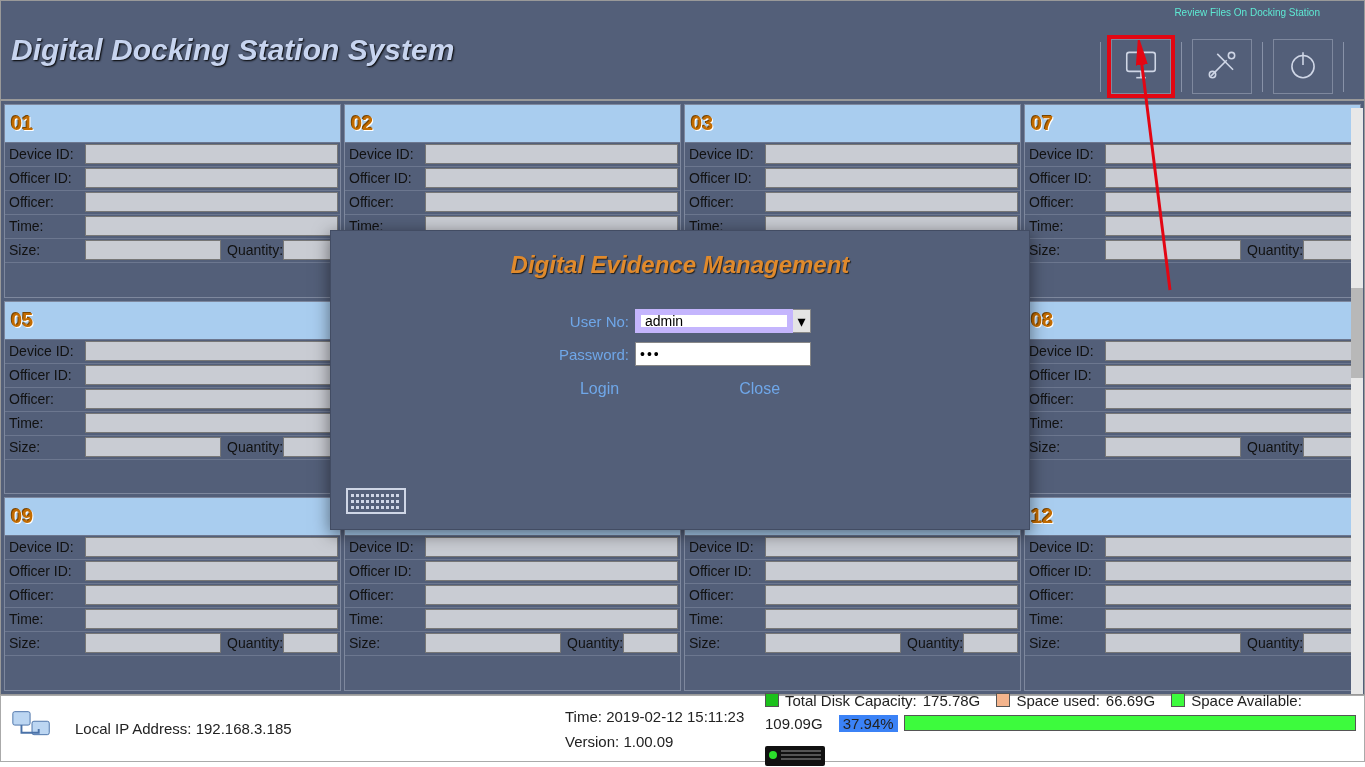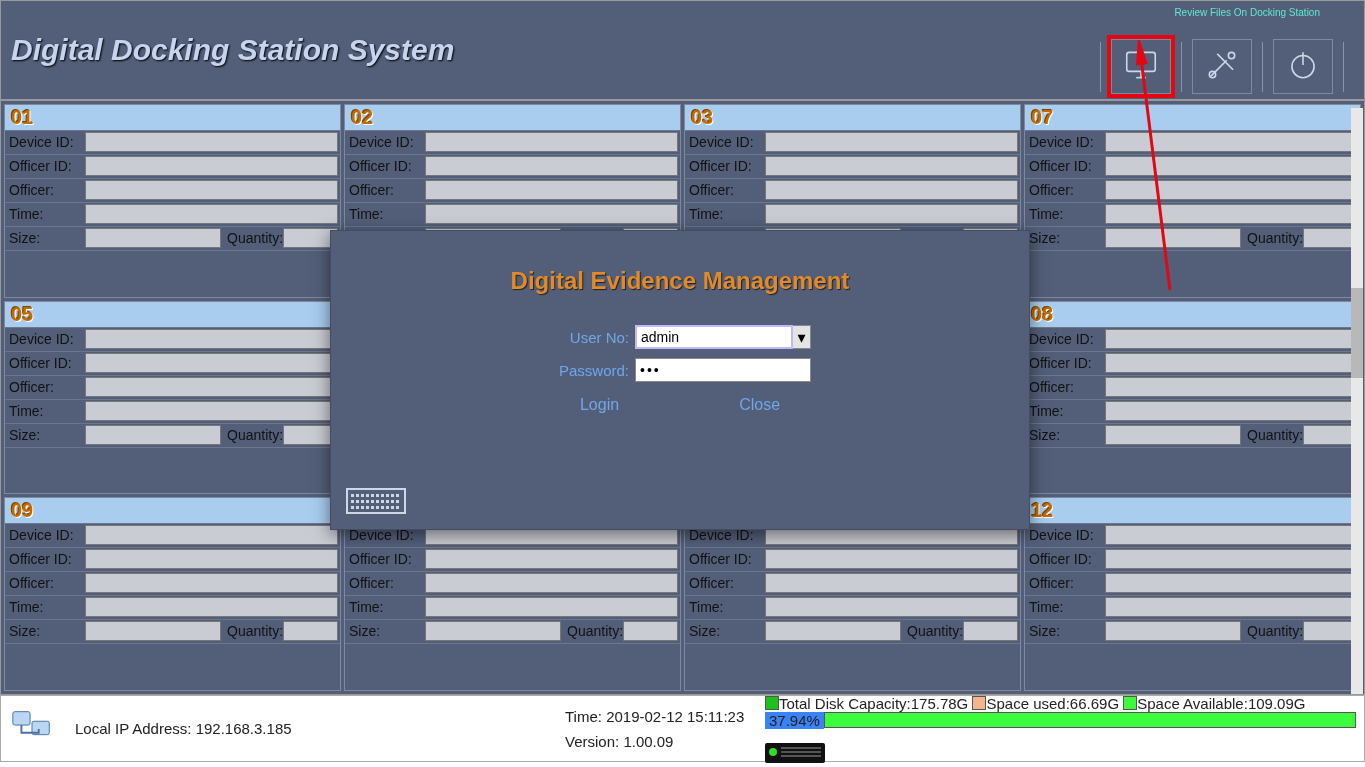--- a/index.html
+++ b/index.html
@@ -80,21 +80,21 @@
     background: #535f79;
     display: flex;
     flex-direction: column;
     font-size: 13px;
   }
   .slot-head {
     background: #a9cdef;
     color: #c26b00;
     font-weight: bold;
     font-size: 20px;
-    padding: 1px 6px;
+    padding: 7px 6px;
     text-shadow: 1px 1px 0 #fff, -1px -1px 0 #7a4500;
   }
   .row {
     display: flex;
     border-top: 1px solid #6c778f;
     height: 24px;
     align-items: stretch;
   }
   .row .lbl {
     width: 80px;
@@ -142,36 +142,37 @@
     background: #535f79;
     box-shadow: 0 4px 16px rgba(0,0,0,.5);
     border: 1px solid #424c63;
   }
   .modal-title {
     text-align: center;
     font-size: 24px;
     font-weight: bold;
     color: #e08a2c;
     text-shadow: 1px 1px 1px #222;
-    margin-top: 36px;
+    margin-top: 20px;
+    font-style: italic;
   }
   .form {
     margin-top: 30px;
     display: flex;
     flex-direction: column;
     gap: 9px;
     align-items: center;
   }
   .frow { display: flex; align-items: center; gap: 6px; }
   .frow label { color:#6fa7e9; font-size:15px; width: 80px; text-align: right;}
   .combo {
     display: flex;
   }
   .combo input {
-    width: 158px; height: 24px; border:2px solid #c4b5fd; padding:2px 4px; font-size:14px;
+    width: 158px; height: 24px; border:6px solid #c4b5fd; padding:2px 4px; font-size:14px;
   }
   .combo .drop {
     width: 18px; height:24px; background:#e4e4e4; border:1px solid #888; border-left:none;
     display:flex; align-items:center; justify-content:center; cursor:pointer;
   }
   .pw {
     width: 176px; height:24px; border:1px solid #888; padding:2px 4px; font-size:14px; letter-spacing:2px;
   }
   .btns { display:flex; gap:120px; margin-top:5px; }
   .btns span { color:#6fa7e9; font-size:16px; cursor:pointer; }
@@ -188,21 +189,21 @@
     height: 67px;
     border: 1px solid #aaa;
     padding: 0 8px;
     gap: 20px;
     font-size: 15px;
     color:#222;
     position: relative;
   }
   .neticon svg { width:46px; height:40px; }
   .scol { display:flex; flex-direction:column; gap:8px; }
-  .disks { display:flex; align-items:center; flex-wrap:wrap;}
+  .disks { display:flex; align-items:center; gap:6px; flex-wrap:wrap;}
   .sq { width:14px; height:14px; display:inline-block; border:1px solid #555;}
   .sq.green{background:#1cc11c;} .sq.orange{background:#f4b48c;} .sq.lime{background:#3dfb3d;}
   .pct { background:#3b82f6; padding:0 4px;}
   .pbar { flex:1; min-width:80px; height:16px; background:#3dfb3d; border:1px solid #555;}
   .srv {
     width:60px; height:20px; background:#111; border-radius:2px; position:relative; margin-top:6px;
   }
   .srv::before{content:""; position:absolute; left:4px; top:5px; width:8px; height:8px; background:#2bdf2b; border-radius:50%;}
   .srv::after{content:""; position:absolute; left:16px; top:4px; right:4px; height:2px; background:#555; box-shadow:0 4px 0 #555, 0 8px 0 #555;}
 

